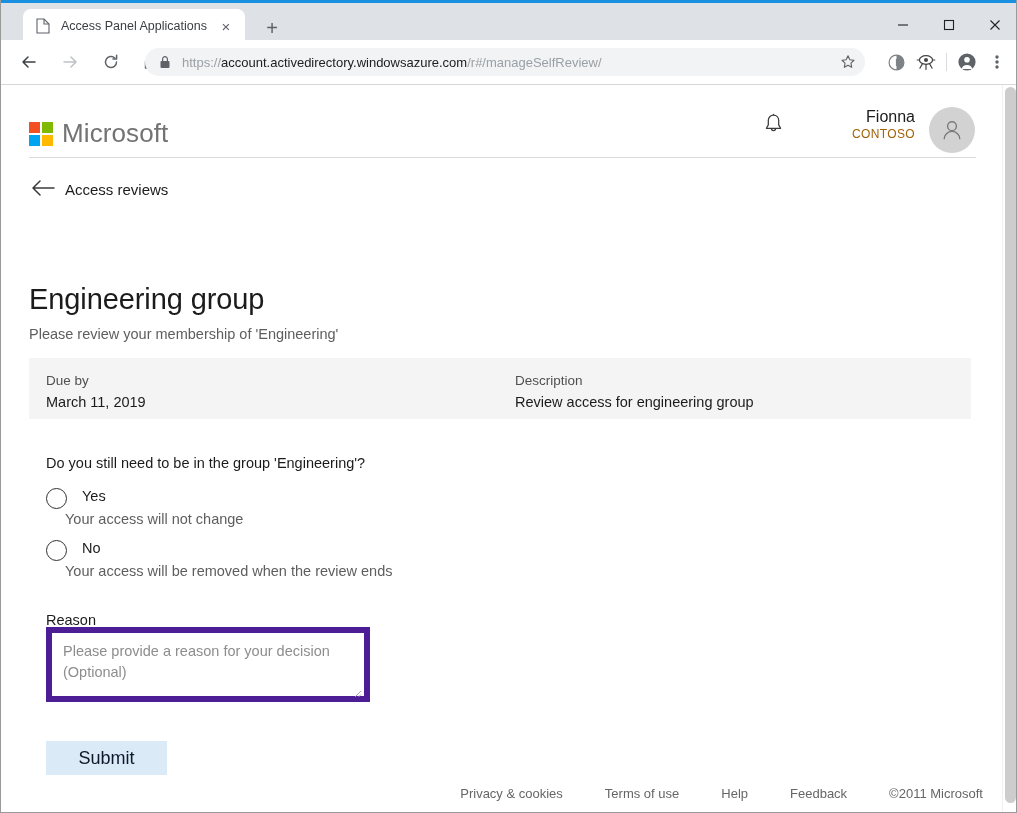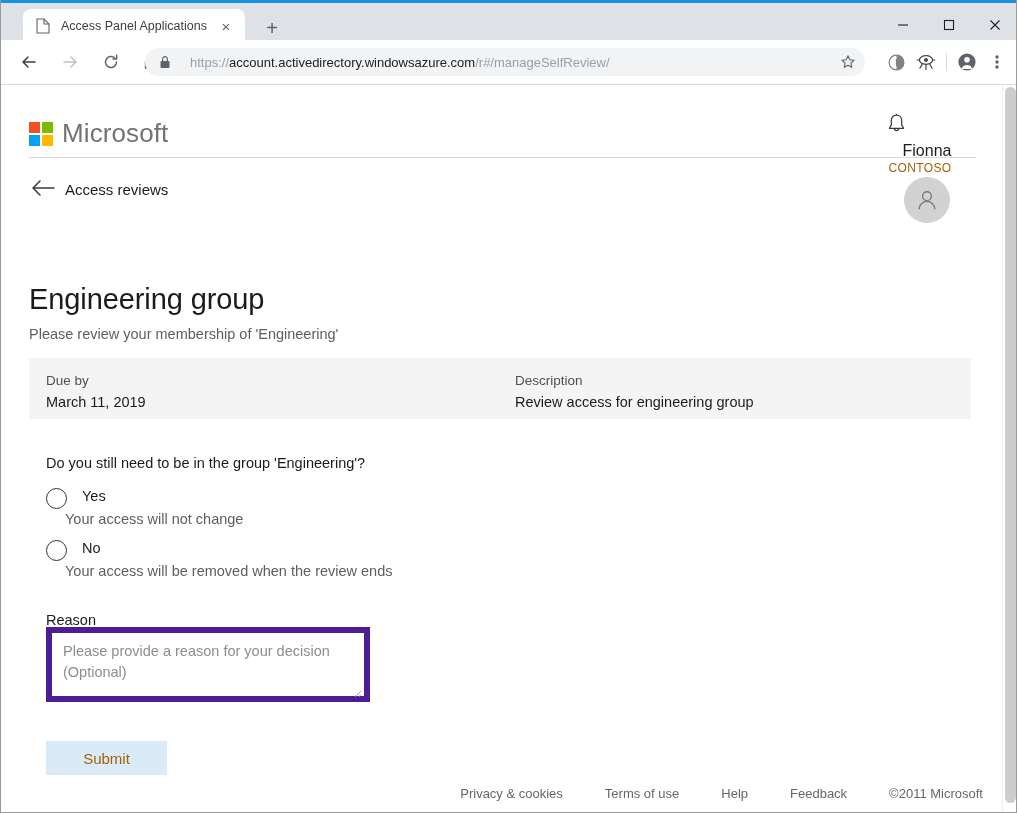--- a/index.html
+++ b/index.html
@@ -92,21 +92,21 @@
 
   .omnibox {
     position: absolute; left: 144px; top: 48px;
     width: 720px; height: 28px;
     background: #f1f3f4;
     border-radius: 14px;
     display: flex; align-items: center;
   }
   .lock-icon { margin-left: 14px; width: 13px; height: 14px; flex: none; }
   .url {
-    margin-left: 18px;
+    margin-left: 10px;
     font-size: 13px;
     color: #9aa0a6;
     white-space: nowrap;
   }
   .url .host { color: #202124; }
   .star-btn {
     position: absolute; right: 6px; top: 3px;
     width: 22px; height: 22px;
     display: flex; align-items: center; justify-content: center;
   }
@@ -175,21 +175,21 @@
   .sq { width: 11px; height: 11px; }
   .ms-word {
     margin-left: 9px;
     font-size: 26px;
     color: #737373;
     font-weight: 400;
     letter-spacing: 0.1px;
   }
   .hdr-right {
     position: absolute; right: 22px; top: 22px;
-    display: flex; align-items: center; flex-direction: column;
+    display: flex; align-items: flex-start;
   }
   .bell {
     width: 34px; height: 34px;
     display: flex; align-items: center; justify-content: center;
     margin-right: 62px;
   }
   .user-block { text-align: right; margin-right: 14px; }
   .user-name {
     font-size: 16px; color: #1b1b1b; line-height: 19px;
   }
@@ -288,21 +288,21 @@
     position: absolute; right: 2px; bottom: 2px;
     width: 10px; height: 10px;
   }
 
   .submit-btn {
     position: absolute; left: 45px; top: 583px;
     width: 121px; height: 34px;
     background: #daeaf7;
     border: none;
     display: flex; align-items: center; justify-content: center;
-    font-size: 15px; color: #a16207;
+    font-size: 18px; color: #0f172a;
     font-family: "Liberation Sans", sans-serif;
     padding: 0;
   }
 
   
   .footer {
     position: absolute; left: 0; bottom: 0;
     width: 996px; height: 37px;
     display: flex; align-items: center; justify-content: flex-end;
     padding-right: 14px;

